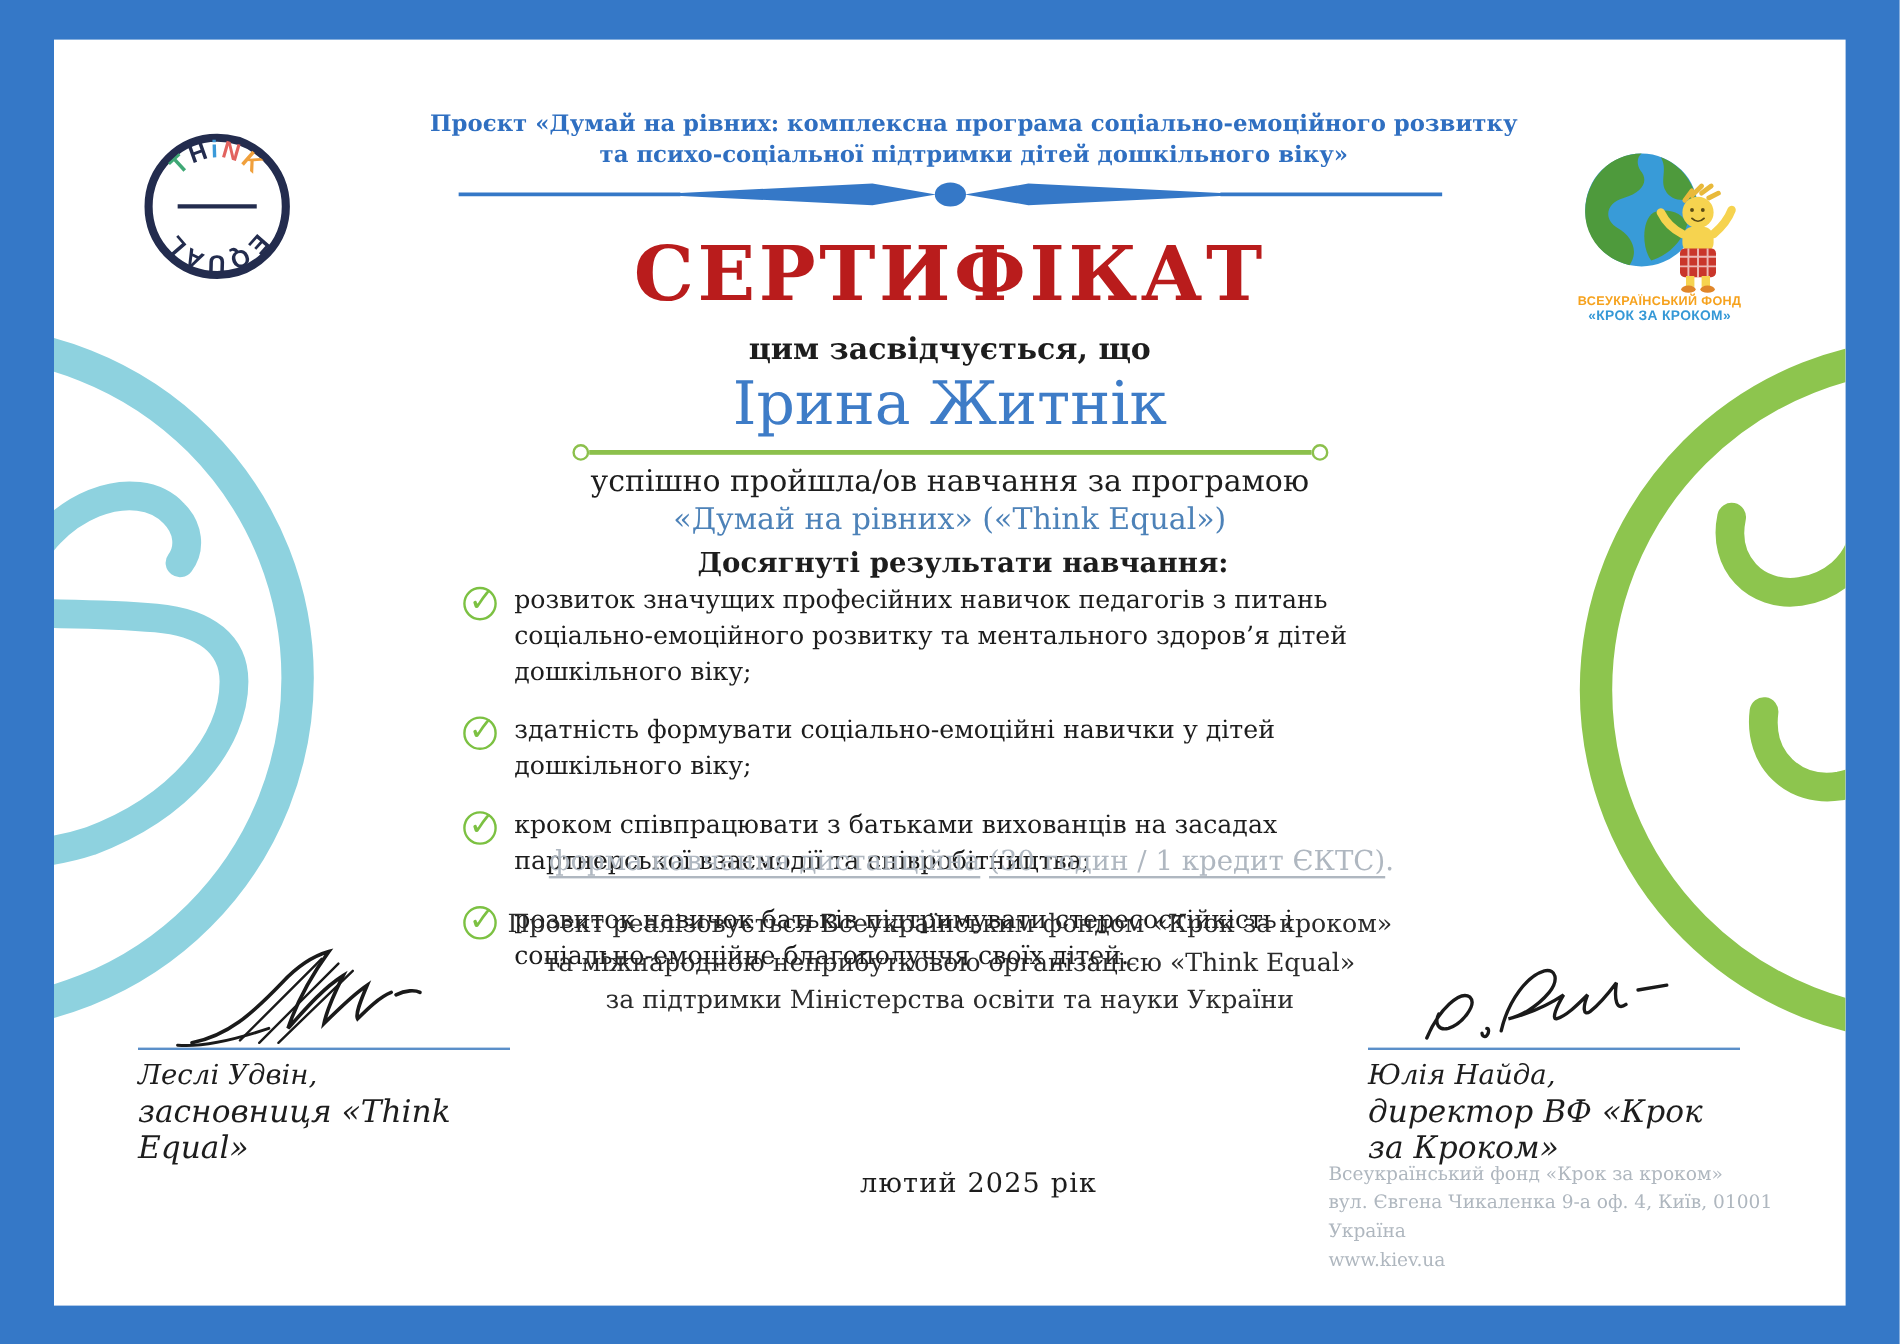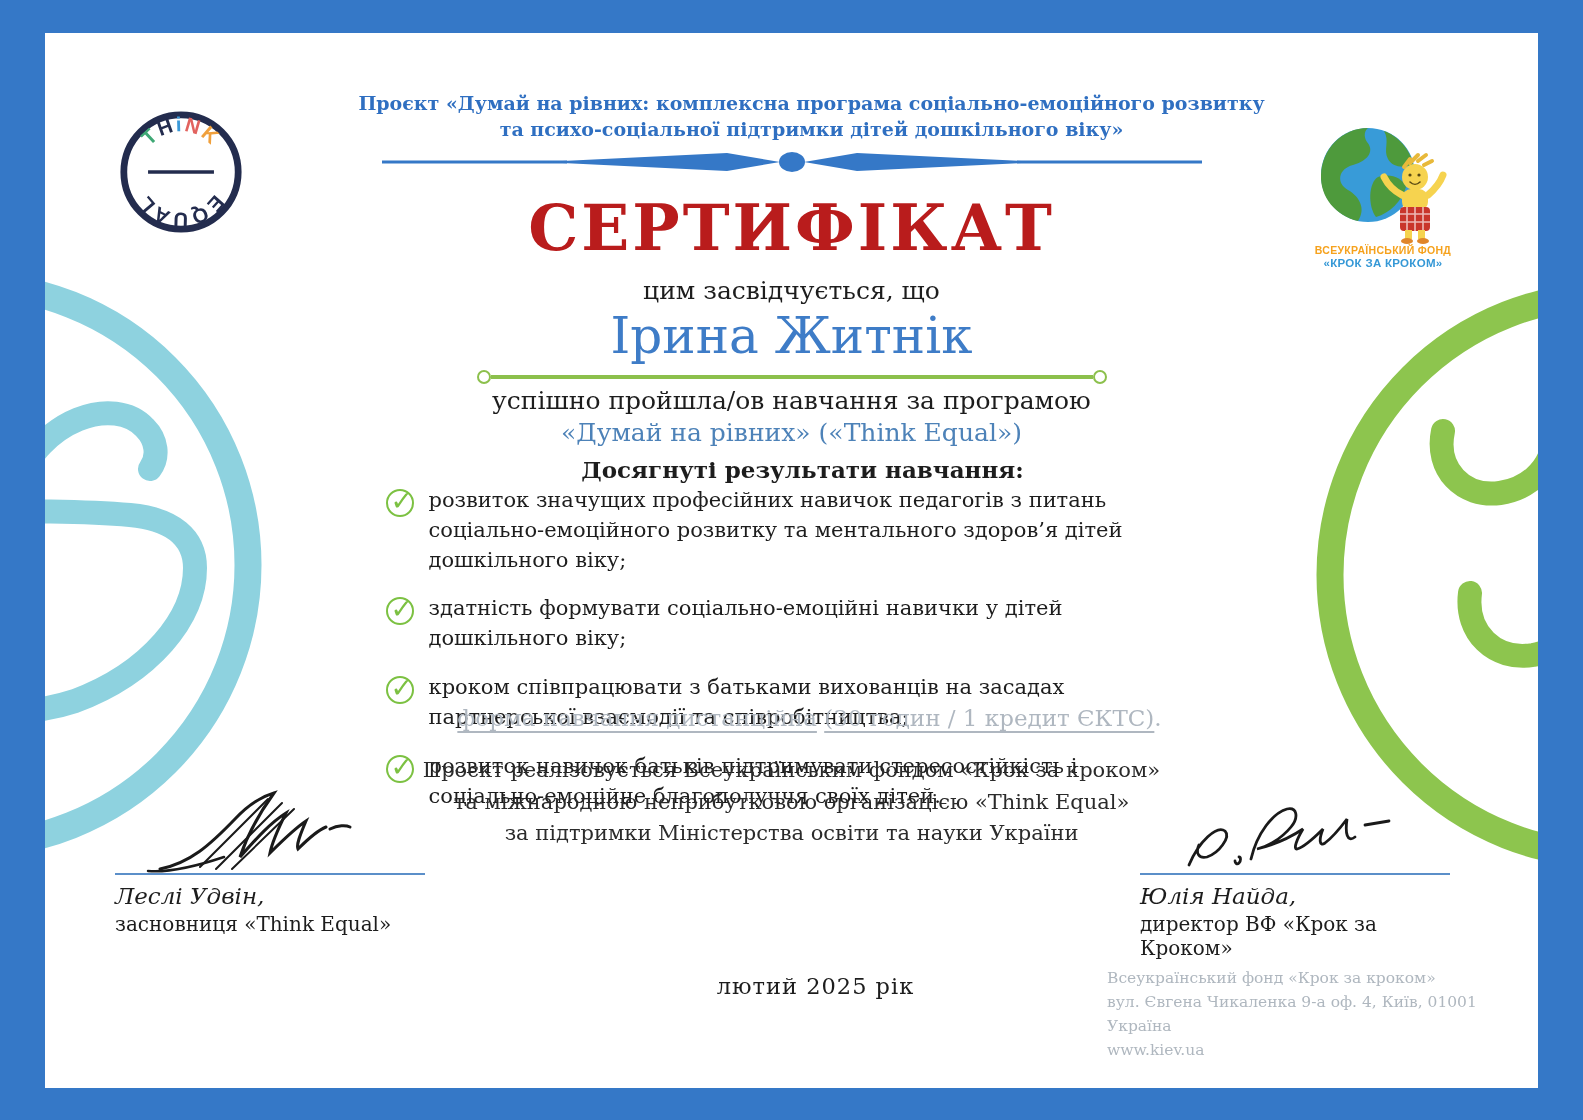--- a/index.html
+++ b/index.html
@@ -25,21 +25,21 @@
   }
   .ornament{position:absolute;left:50%;top:118px;transform:translateX(-50%);width:820px;height:22px;}
   .logo-think{position:absolute;left:73px;top:76px;width:126px;height:126px;}
   .logo-fund{position:absolute;right:70px;top:84px;width:170px;height:152px;}
 
   
   .cert-title{
     position:absolute;left:0;right:0;top:158px;text-align:center;
     color:#b91c1c;font-weight:bold;font-size:63px;letter-spacing:3px;
   }
-  .attest{position:absolute;left:0;right:0;top:243px;text-align:center;font-size:25px;}
+  .attest{position:absolute;left:0;right:0;top:243px;text-align:center;font-size:25px;font-weight:bold;}
   .recipient{position:absolute;left:0;right:0;top:274px;text-align:center;color:#3E7CC7;font-size:50px;}
   .name-divider{position:absolute;left:50%;top:337px;transform:translateX(-50%);width:630px;display:flex;align-items:center;}
   .name-divider .ring{width:10px;height:10px;border:2.5px solid #8CC04C;border-radius:50%;background:#fff;flex-shrink:0;}
   .name-divider .bar{flex:1;height:3.5px;background:#8CC04C;}
   .completed{position:absolute;left:0;right:0;top:353px;text-align:center;font-size:25px;}
   .program{position:absolute;left:0;right:0;top:385px;text-align:center;font-size:25px;color:#4D82B8;}
   .results-heading{position:absolute;left:0;right:0;top:423px;text-align:center;font-weight:bold;font-size:23px;padding-left:22px;}
   .results{position:absolute;left:50%;top:453px;transform:translateX(-50%);width:812px;}
   .result-item{display:flex;gap:15px;margin-bottom:19px;font-size:21px;line-height:1.42;}
   .check{width:24px;height:24px;border:2.5px solid #7CC142;border-radius:50%;position:relative;flex-shrink:0;margin-top:3px;}
@@ -51,21 +51,21 @@
   .format-line .u{text-decoration:underline;text-decoration-thickness:1.5px;text-underline-offset:5px;}
   .impl{position:absolute;left:0;right:0;top:722px;text-align:center;font-size:21px;line-height:1.5;color:#2b2b2b;}
 
   
   .sig-block{position:absolute;top:752px;width:310px;text-align:left;}
   .sig-left{left:70px;}
   .sig-right{right:88px;}
   .sig-svg{width:260px;height:88px;display:block;margin:0 auto;}
   .sig-line{border:none;border-top:2px solid #5B8FC9;margin:0 0 6px 0;}
   .sig-name{font-size:23px;font-style:italic;line-height:1.35;}
-  .sig-role{font-size:20px;}
+  .sig-role{font-size:26px;font-style:italic;}
 
   
   .footer-number{position:absolute;left:80px;top:940px;font-size:22.5px;}
   .footer-date{position:absolute;left:0;right:0;top:940px;text-align:center;font-size:22.5px;letter-spacing:1px;padding-left:48px;}
   .footer-address{position:absolute;left:1062px;top:933px;font-size:15.5px;color:#AFB7BF;line-height:1.55;}
 
   .logo-arc-text{font-family:"Liberation Sans",sans-serif;font-weight:bold;letter-spacing:2px;}
   .fund-text{font-family:"Liberation Sans",sans-serif;font-weight:bold;letter-spacing:0.3px;}
 </style>
 </head>

